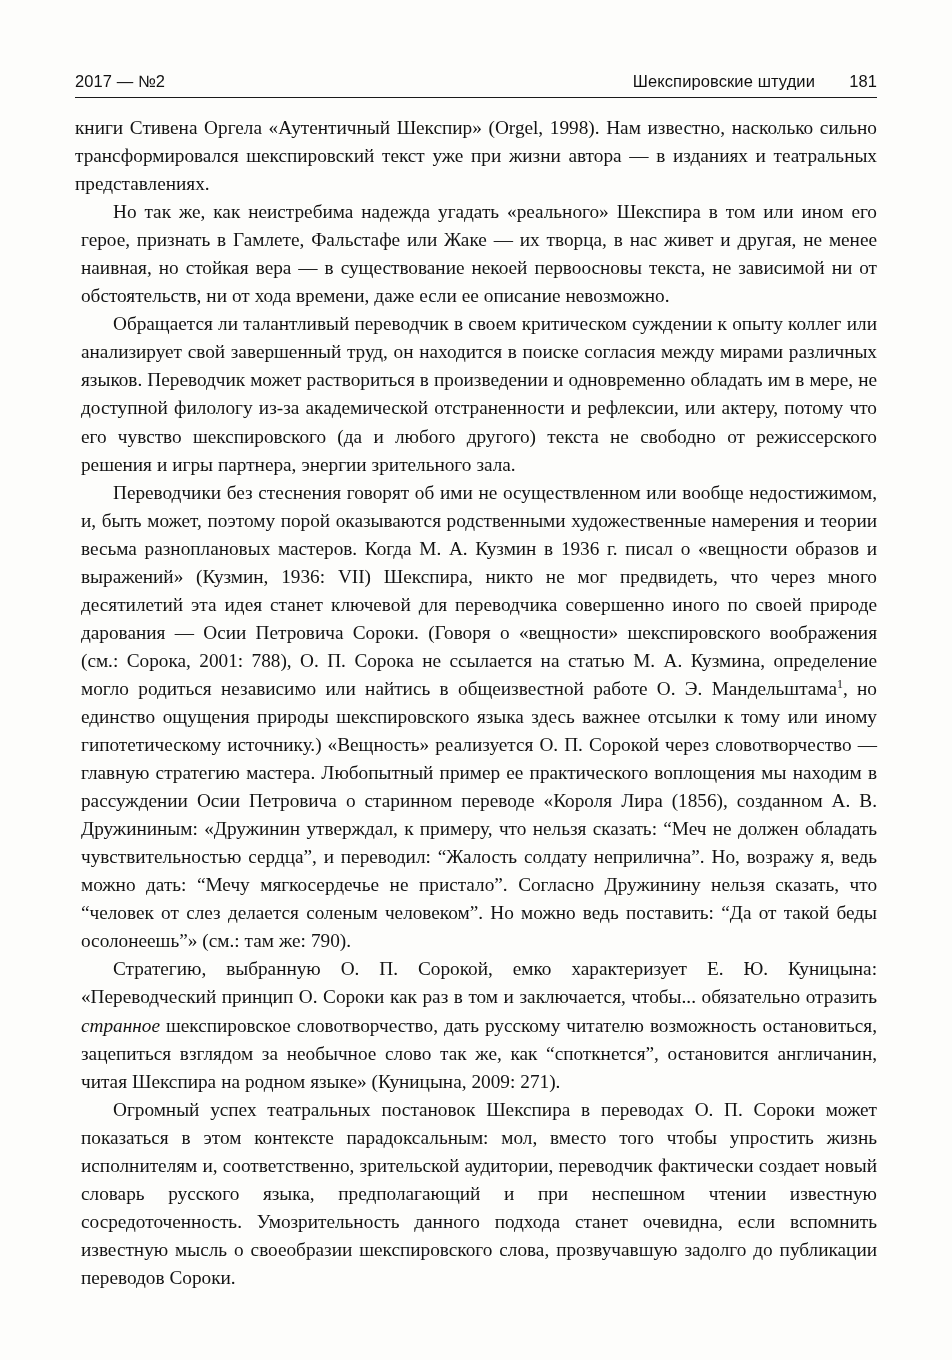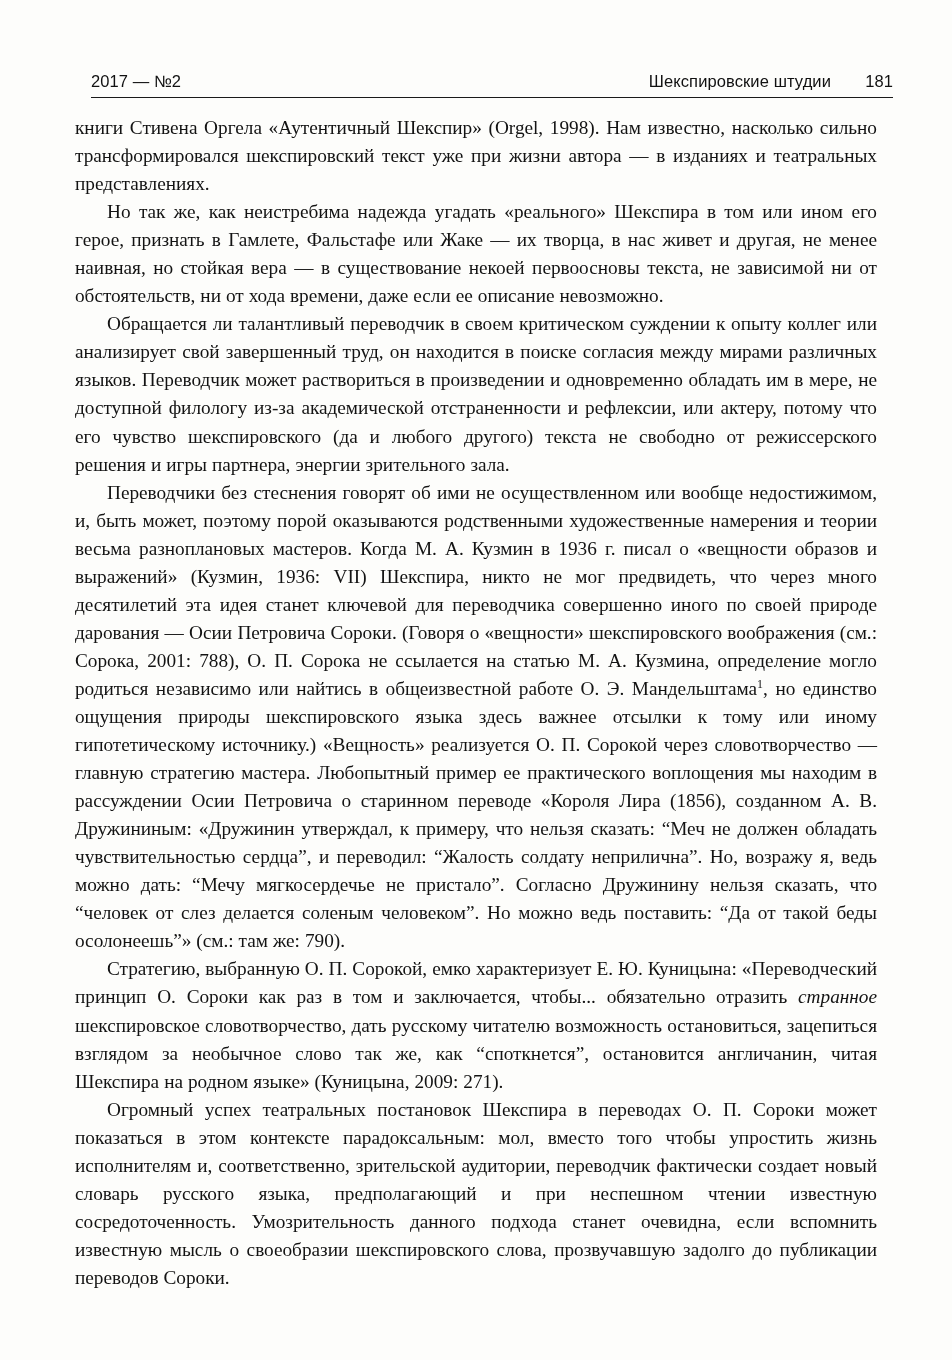--- a/index.html
+++ b/index.html
@@ -29,21 +29,20 @@
     left: 75px;
     top: 68px;
     width: 802px;
     height: 30px;
     border-bottom: 1.6px solid #1a1a1a;
     font-family: "Liberation Sans", "DejaVu Sans", sans-serif;
     font-size: 16.5px;
     line-height: 26px;
     color: #111;
     box-sizing: border-box;
-    margin-left: 16px;
   }
   .rh-left {
     position: absolute;
     left: 0;
     top: 0;
     letter-spacing: 0.1px;
     white-space: nowrap;
   }
   .rh-title {
     position: absolute;
@@ -74,20 +73,21 @@
     text-justify: inter-word;
     font-size: 19.3px;
     line-height: 28.05px;
     letter-spacing: -0.02px;
     word-spacing: 0.2px;
     hyphens: manual;
     -webkit-hyphens: manual;
   }
   p.body-par.indent {
     text-indent: 32px;
+    margin-left: 6px;
   }
   p.body-par.flush {
     text-indent: 0;
   }
 
   i.it { }
   sup.fn {
     font-size: 0.62em;
     line-height: 0;
     vertical-align: super;

